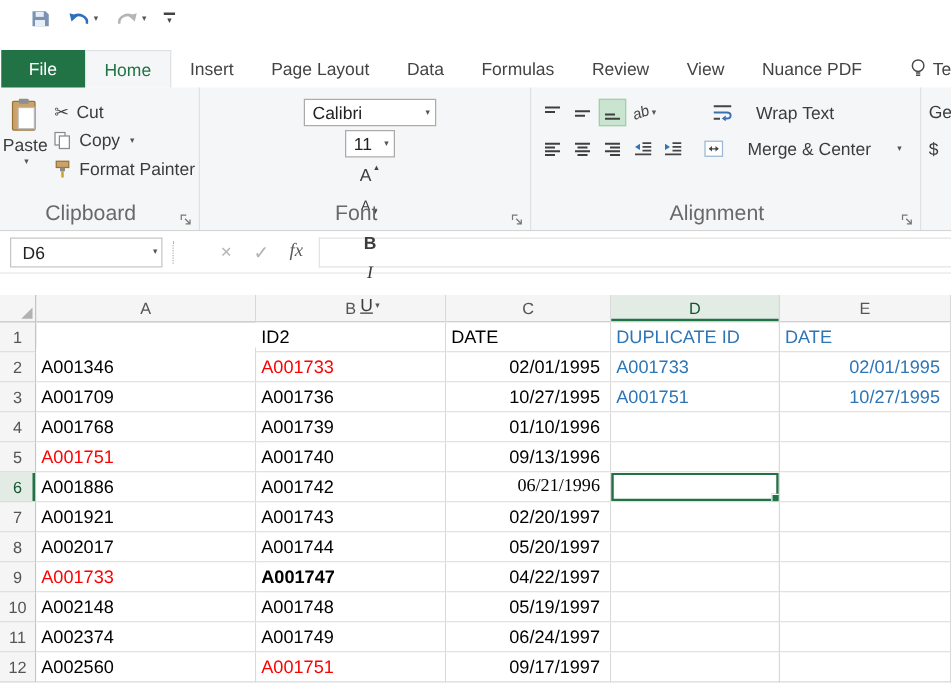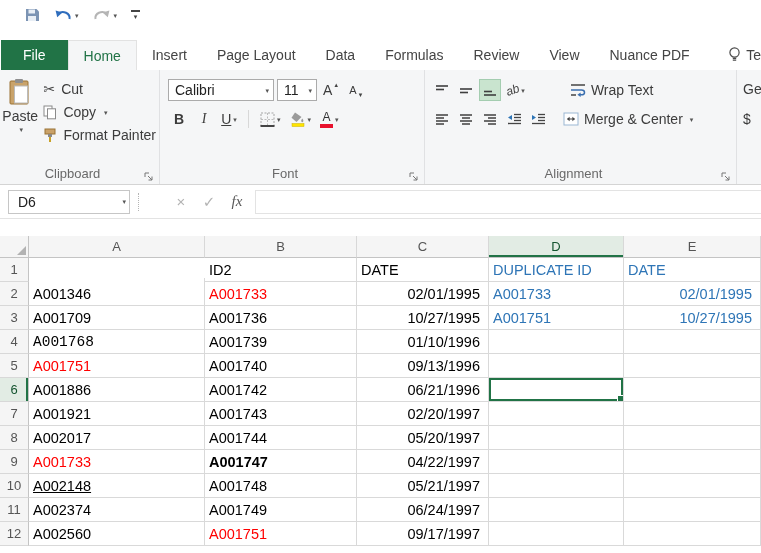--- a/index.html
+++ b/index.html
@@ -20,50 +20,50 @@
   .tabrow{height:40px;display:flex;align-items:flex-end;background:#fff;}
   .tabs{display:flex;align-items:stretch;height:30px;}
   .tab{display:flex;align-items:center;padding:0 15px;font-size:14px;color:#444;white-space:nowrap;cursor:default;}
   .tab.file{background:#217346;color:#fff;padding:0 22px;margin-left:1px;}
   .tab.active{background:#f5f6f7;color:#217346;border:1px solid #e2e2e2;border-bottom:none;}
   .tellme{margin-left:auto;height:30px;display:flex;align-items:center;gap:5px;font-size:14px;color:#444;padding-left:6px;white-space:nowrap;}
 
   
   .ribbon{height:115px;background:#f5f6f7;border-bottom:1px solid #d4d4d4;display:flex;align-items:stretch;}
   .rgroup{position:relative;border-right:1px solid #e0e1e3;padding-bottom:18px;}
-  .glabel{position:absolute;bottom:3px;left:0;right:14px;text-align:center;font-size:13px;color:#696969;}
+  .glabel{position:absolute;bottom:3px;left:0;right:14px;text-align:center;font-size:17px;color:#696969;}
   .launcher{position:absolute;bottom:4px;right:4px;width:11px;height:11px;}
 
   .clipboard{width:160px;display:flex;}
   .paste-big{width:50px;display:flex;flex-direction:column;align-items:center;gap:2px;padding-top:8px;font-size:14px;color:#3c3c3c;}
   .cstack{display:flex;flex-direction:column;gap:5px;padding-top:10px;font-size:14px;color:#3c3c3c;}
   .small-btn{display:flex;align-items:center;gap:6px;padding:1px 3px;white-space:nowrap;}
   .cuticon{font-size:14px;color:#444;line-height:1;}
 
   .fontg{width:265px;display:flex;flex-direction:column;gap:7px;padding-top:9px;}
-  .frow{display:flex;align-items:center;gap:3px;padding-left:8px;}
+  .frow{display:flex;align-items:center;gap:3px;padding-left:8px;flex-direction:column;}
   .combo{background:#fff;border:1px solid #ababab;height:22px;display:flex;align-items:center;justify-content:space-between;padding:0 4px 0 6px;font-size:14px;color:#222;}
   .fname{width:106px;}
   .fsize{width:40px;}
   .tbtn{display:flex;align-items:center;justify-content:center;min-width:22px;height:22px;font-size:14px;color:#3c3c3c;padding:0 3px;cursor:default;}
   .gA{font-size:14px;} .sA{font-size:11px;}
   .upt{font-size:6px;color:#444;margin-left:1px;align-self:flex-start;margin-top:3px;}
   .dnt{font-size:6px;color:#444;margin-left:1px;align-self:flex-end;margin-bottom:3px;}
   .bold{font-weight:bold;}
   .italic{font-style:italic;font-family:"Liberation Serif","DejaVu Serif",serif;}
   .ul{text-decoration:underline;}
   .vsep{width:1px;height:18px;background:#d8d8d8;margin:0 5px;}
   .fc-stack{display:flex;flex-direction:column;align-items:center;line-height:1;}
   .fc-stack .letter{font-size:12px;color:#333;}
   .fc-stack .cbar{width:13px;height:4px;margin-top:1px;}
 
   .align{width:312px;display:flex;flex-direction:column;gap:7px;padding-top:9px;}
   .arow{display:flex;align-items:center;gap:2px;padding-left:6px;}
   .hlgreen{background:#c9e4cf;border:1px solid #a4cdb0;}
-  .txtbtn{display:flex;align-items:center;gap:5px;font-size:14px;color:#3c3c3c;white-space:nowrap;text-align:center;}
+  .txtbtn{display:flex;align-items:center;gap:19px;font-size:14px;color:#3c3c3c;white-space:nowrap;text-align:center;}
   .wrapbtn{margin-left:40px;}
   .mergebtn{margin-left:12px;}
   .orient{font-size:12px;color:#444;font-style:italic;transform:rotate(-20deg);display:inline-block;}
 
   .numg{width:24px;border-right:none;display:flex;flex-direction:column;gap:14px;padding:11px 0 18px 6px;font-size:14px;color:#3c3c3c;}
 
   
   .fbar{height:34px;background:#fff;display:flex;align-items:center;padding-left:8px;border-bottom:1px solid #e3e3e3;}
   .namebox{width:122px;height:24px;border:1px solid #c6c6c6;background:#fff;display:flex;align-items:center;justify-content:space-between;padding:0 3px 0 9px;font-size:14px;color:#222;}
   .fdots{height:18px;border-left:1px dotted #b5b5b5;margin:0 6px 0 8px;}
@@ -398,39 +398,39 @@
         <div class="grow">
           <div class="rowh">3</div>
           <div class="cell" style="width: 176px;">A001709</div>
           <div class="cell" style="width: 152px;">A001736</div>
           <div class="cell right" style="width: 132px;">10/27/1995</div>
           <div class="cell blue" style="width: 135px;">A001751</div>
           <div class="cell blue right" style="width: 137px;">10/27/1995</div>
         </div>
         <div class="grow">
           <div class="rowh">4</div>
-          <div class="cell" style="width: 176px; font-family: Liberation Mono, monospace;">A001768</div>
+          <div class="cell" style="width: 176px;">A001768</div>
           <div class="cell" style="width: 152px;">A001739</div>
           <div class="cell right" style="width: 132px;">01/10/1996</div>
           <div class="cell" style="width: 135px;"></div>
           <div class="cell" style="width: 137px;"></div>
         </div>
         <div class="grow">
           <div class="rowh">5</div>
           <div class="cell red" style="width: 176px;">A001751</div>
           <div class="cell" style="width: 152px;">A001740</div>
           <div class="cell right" style="width: 132px;">09/13/1996</div>
           <div class="cell" style="width: 135px;"></div>
           <div class="cell" style="width: 137px;"></div>
         </div>
         <div class="grow">
           <div class="rowh hl">6</div>
           <div class="cell" style="width: 176px;">A001886</div>
           <div class="cell" style="width: 152px;">A001742</div>
-          <div class="cell right" style="width: 132px;">06/21/1996</div>
+          <div class="cell right" style="width: 132px; font-family: Liberation Serif, serif;">06/21/1996</div>
           <div class="cell selected" style="width: 135px;"></div>
           <div class="cell" style="width: 137px;"></div>
         </div>
         <div class="grow">
           <div class="rowh">7</div>
           <div class="cell" style="width: 176px;">A001921</div>
           <div class="cell" style="width: 152px;">A001743</div>
           <div class="cell right" style="width: 132px;">02/20/1997</div>
           <div class="cell" style="width: 135px;"></div>
           <div class="cell" style="width: 137px;"></div>
@@ -446,23 +446,23 @@
         <div class="grow">
           <div class="rowh">9</div>
           <div class="cell red" style="width: 176px;">A001733</div>
           <div class="cell" style="width: 152px; font-weight: bold;">A001747</div>
           <div class="cell right" style="width: 132px;">04/22/1997</div>
           <div class="cell" style="width: 135px;"></div>
           <div class="cell" style="width: 137px;"></div>
         </div>
         <div class="grow">
           <div class="rowh">10</div>
-          <div class="cell" style="width: 176px; text-decoration: underline;">A002148</div>
+          <div class="cell" style="width: 176px;">A002148</div>
           <div class="cell" style="width: 152px;">A001748</div>
-          <div class="cell right" style="width: 132px;">05/21/1997</div>
+          <div class="cell right" style="width: 132px;">05/19/1997</div>
           <div class="cell" style="width: 135px;"></div>
           <div class="cell" style="width: 137px;"></div>
         </div>
         <div class="grow">
           <div class="rowh">11</div>
           <div class="cell" style="width: 176px;">A002374</div>
           <div class="cell" style="width: 152px;">A001749</div>
           <div class="cell right" style="width: 132px;">06/24/1997</div>
           <div class="cell" style="width: 135px;"></div>
           <div class="cell" style="width: 137px;"></div>

